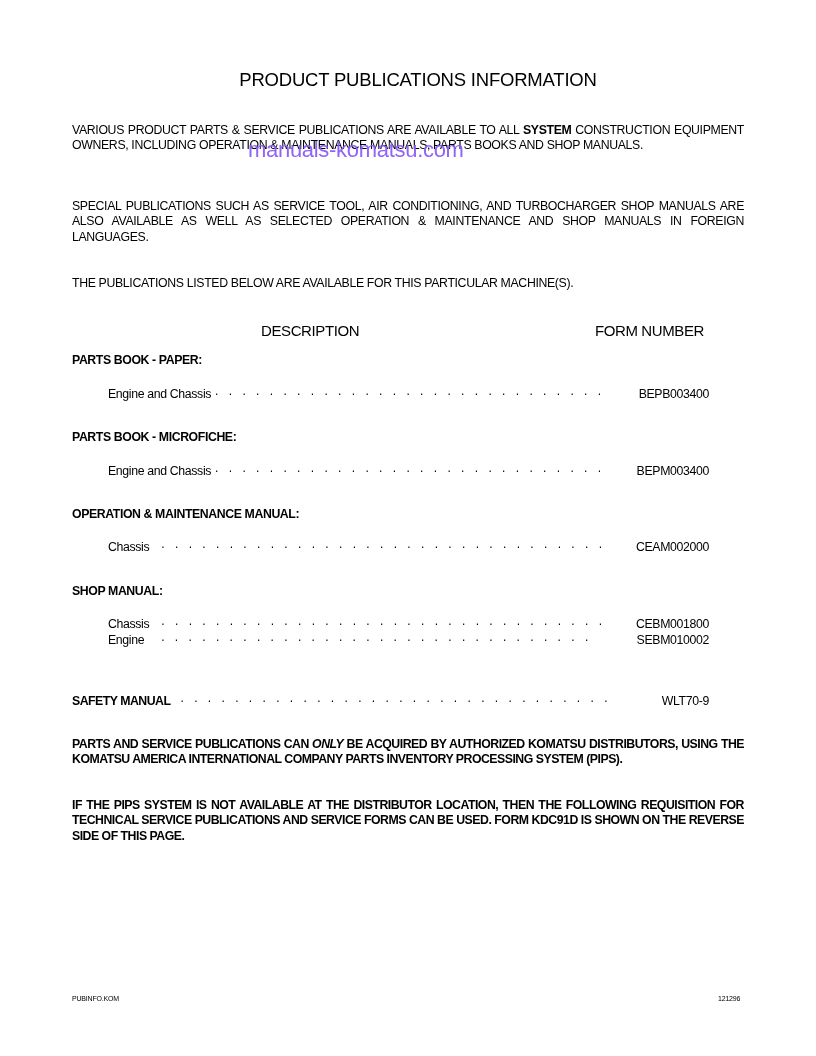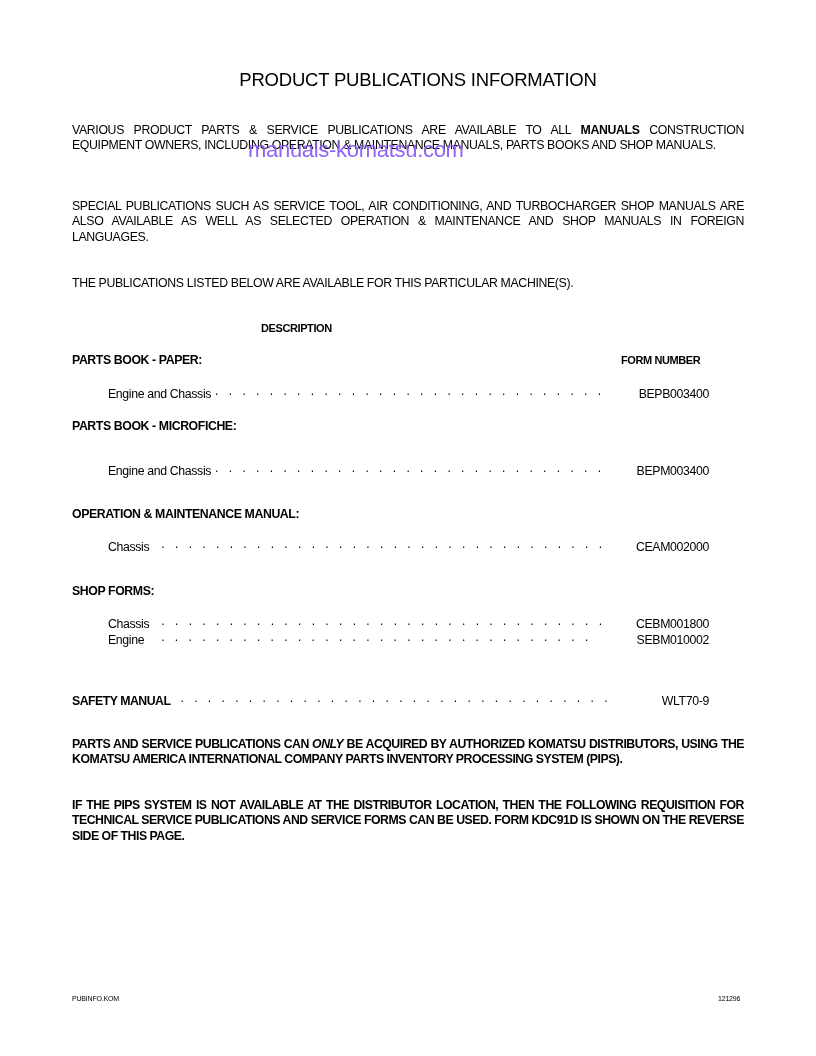--- a/index.html
+++ b/index.html
@@ -11,21 +11,21 @@
       position: absolute; left: 10px; width: 816px; top: 69px;
       text-align: center; font-size: 18.5px; letter-spacing: -0.2px;
     }
     .para {
       position: absolute; left: 72px; width: 672px;
       font-size: 12.3px; line-height: 15.3px; text-align: justify;
       letter-spacing: -0.35px;
     }
     .para.bold { font-weight: bold; letter-spacing: -0.5px; }
     .col-head {
-      position: absolute; font-weight: bold; font-size: 11px; letter-spacing: -0.4px; padding-left: 12px;
+      position: absolute; font-weight: normal; font-size: 15px; letter-spacing: -0.4px; padding-left: 12px;
     }
     .section-head {
       position: absolute; left: 72px; font-weight: bold; font-size: 12.3px; letter-spacing: -0.4px;
     }
     .entry {
       position: absolute; left: 108px; width: 601px; height: 16px;
       font-size: 12.3px; letter-spacing: -0.35px; display: flex; align-items: baseline; justify-content: center;
     }
     .entry.safety { left: 72px; width: 637px; font-weight: normal; }
     .entry .label { white-space: nowrap; }
@@ -41,59 +41,59 @@
     }
     .footer {
       position: absolute; top: 995px; font-size: 7px; letter-spacing: -0.2px;
     }
   </style>
 </head>
 <body>
 
 <div class="page-title">PRODUCT PUBLICATIONS INFORMATION</div>
 
-<div class="para" style="top:123px;"><span>VARIOUS PRODUCT PARTS &amp; SERVICE PUBLICATIONS ARE AVAILABLE TO ALL </span><b>MANUALS</b><span> CONSTRUCTION EQUIPMENT OWNERS, INCLUDING OPERATION &amp; MAINTENANCE MANUALS, PARTS BOOKS AND SHOP MANUALS.</span></div>
+<div class="para" style="top:123px;"><span>VARIOUS PRODUCT PARTS &amp; SERVICE PUBLICATIONS ARE AVAILABLE TO ALL </span><b>SYSTEM</b><span> CONSTRUCTION EQUIPMENT OWNERS, INCLUDING OPERATION &amp; MAINTENANCE MANUALS, PARTS BOOKS AND SHOP MANUALS.</span></div>
 
 <div class="watermark">manuals-komatsu.com</div>
 
 <div class="para" style="top:199px;">SPECIAL PUBLICATIONS SUCH AS SERVICE TOOL, AIR CONDITIONING, AND TURBOCHARGER SHOP MANUALS ARE ALSO AVAILABLE AS WELL AS SELECTED OPERATION &amp; MAINTENANCE AND SHOP MANUALS IN FOREIGN LANGUAGES.</div>
 
 <div class="para" style="top:276px;">THE PUBLICATIONS LISTED BELOW ARE AVAILABLE FOR THIS PARTICULAR MACHINE(S).</div>
 
 <div class="col-head" style="left:249px; top:322px;">DESCRIPTION</div>
-<div class="col-head" style="left:609px; top:322px;margin-top:32px;">FORM NUMBER</div>
+<div class="col-head" style="left:583px; top:322px;">FORM NUMBER</div>
 
 <div class="section-head" style="top:353px;">PARTS BOOK - PAPER:</div>
 <div class="entry" style="top:384px;">
   <span class="label">Engine and Chassis</span>
   <span class="leader-wrap">
       <span>. . . . . . . . . . . . . . . . . . . . . . . . . . . . . . . . . . . . . . . . . . . . . . . . . . . . . . . . . . . . . . . . . . . . . . . . . . . . . . . . .</span>
     </span>
   <span class="form">BEPB003400</span>
 </div>
 
-<div class="section-head" style="top:419px;">PARTS BOOK - MICROFICHE:</div>
+<div class="section-head" style="top:430px;">PARTS BOOK - MICROFICHE:</div>
 <div class="entry" style="top:461px;">
   <span class="label">Engine and Chassis</span>
   <span class="leader-wrap">
       <span>. . . . . . . . . . . . . . . . . . . . . . . . . . . . . . . . . . . . . . . . . . . . . . . . . . . . . . . . . . . . . . . . . . . . . . . . . . . . . . . . .</span>
     </span>
   <span class="form">BEPM003400</span>
 </div>
 
 <div class="section-head" style="top:507px;">OPERATION &amp; MAINTENANCE MANUAL:</div>
 <div class="entry" style="top:537px;">
   <span class="label" style="margin-right:8px;">Chassis</span>
   <span class="leader-wrap">
       <span>. . . . . . . . . . . . . . . . . . . . . . . . . . . . . . . . . . . . . . . . . . . . . . . . . . . . . . . . . . . . . . . . . . . . . . . . . . . . . . . . .</span>
     </span>
   <span class="form">CEAM002000</span>
 </div>
 
-<div class="section-head" style="top:584px;">SHOP FORMS:</div>
+<div class="section-head" style="top:584px;">SHOP MANUAL:</div>
 <div class="entry" style="top:614px;">
   <span class="label" style="margin-right:8px;">Chassis</span>
   <span class="leader-wrap">
       <span>. . . . . . . . . . . . . . . . . . . . . . . . . . . . . . . . . . . . . . . . . . . . . . . . . . . . . . . . . . . . . . . . . . . . . . . . . . . . . . . . .</span>
     </span>
   <span class="form">CEBM001800</span>
 </div>
 <div class="entry" style="top:630px;gap:10px;">
   <span class="label" style="margin-right:3px;">Engine</span>
   <span class="leader-wrap">

